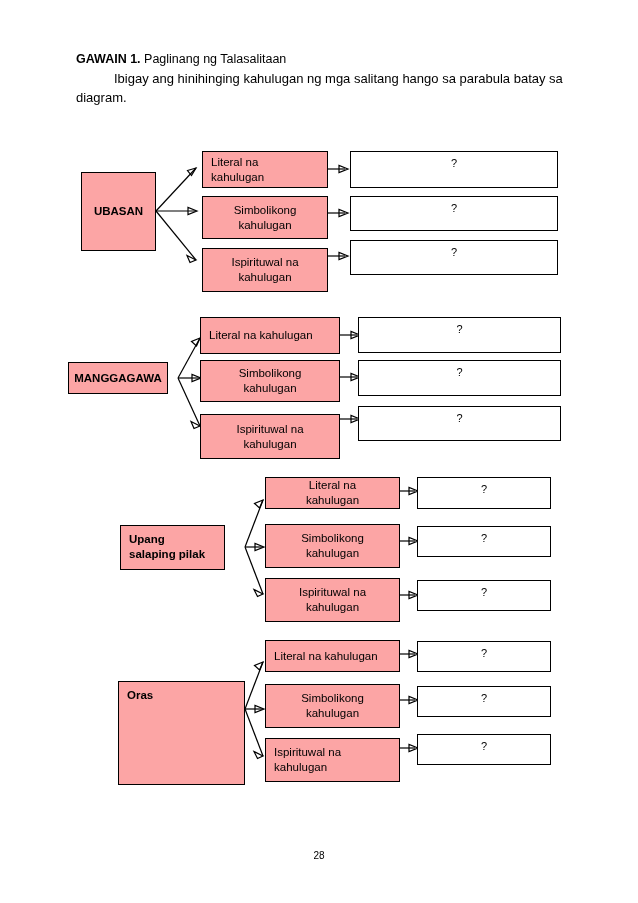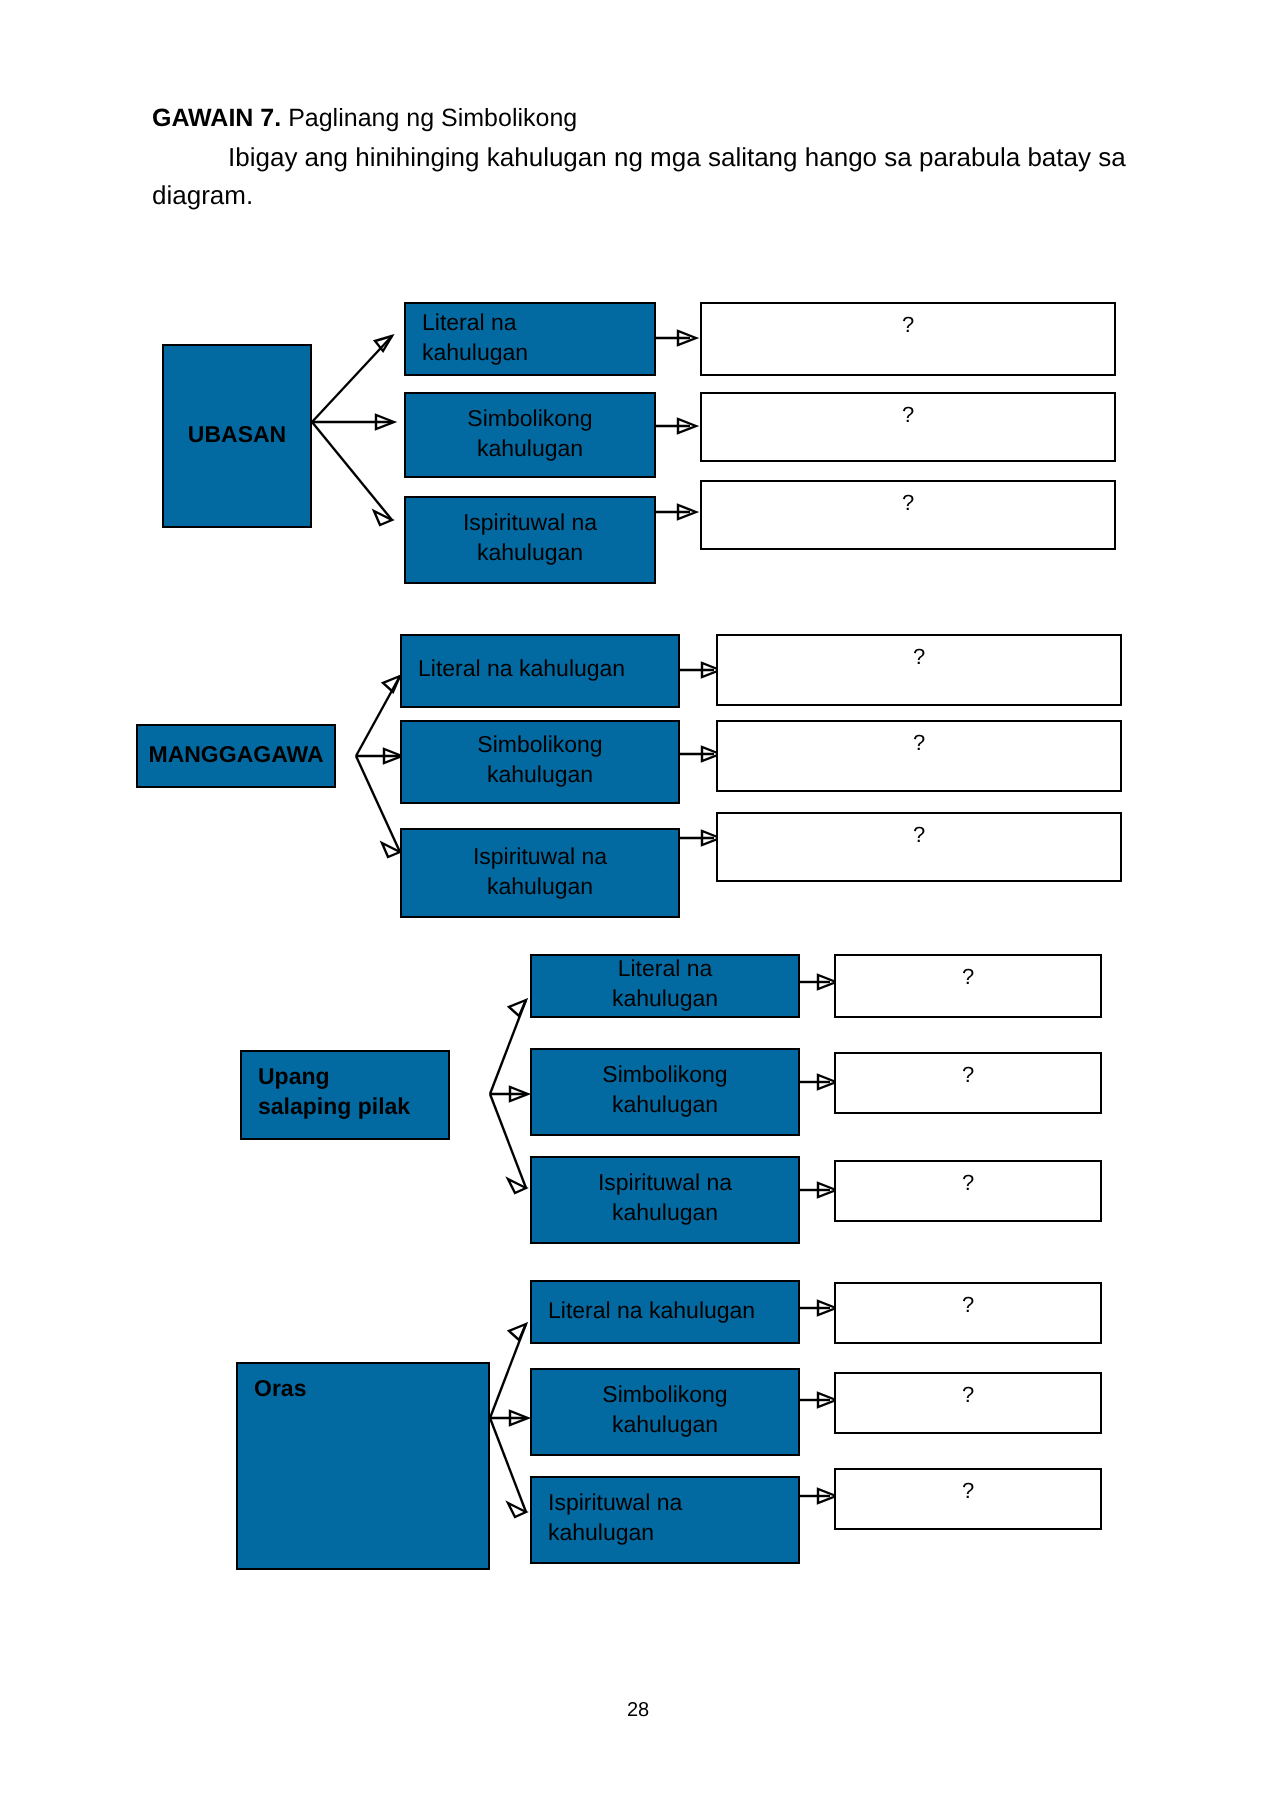--- a/index.html
+++ b/index.html
@@ -40,21 +40,21 @@
     font-size: 13px;
     line-height: 19px;
     text-indent: 38px;
   }
 
   
   .box {
     position: absolute;
     box-sizing: border-box;
     border: 1.4px solid #000000;
-    background: #0369a1;
+    background: #fca5a5;
     font-size: 11.5px;
     line-height: 15px;
     display: flex;
     align-items: center;
     justify-content: center;
     text-align: center;
     padding: 0 18px;
   }
   .box.left {
     justify-content: flex-start;
@@ -109,26 +109,26 @@
     text-align: center;
     font-size: 10px;
   }
 </style>
 </head>
 <body>
 
 <div class="page">
 
   <div class="heading">
-    <span class="bold">GAWAIN 7.</span><span> Paglinang ng Simbolikong</span>
+    <span class="bold">GAWAIN 1.</span><span> Paglinang ng Talasalitaan</span>
   </div>
 
   <div class="instruction">Ibigay ang hinihinging kahulugan ng mga salitang hango sa parabula batay sa diagram.</div>
 
-  <div class="box bold" style="left:81px; top:172px; width:75px; height:92px;">
+  <div class="box bold" style="left:81px; top:172px; width:75px; height:79px;">
     <span class="src-label">UBASAN</span>
   </div>
 
   <svg class="conn" style="left:156px; top:150px; width:48px; height:130px;" viewBox="0 0 48 130">
     <line x1="0" y1="61" x2="40" y2="18"></line>
     <path d="M40 18 L31.5 20.5 L35.5 25.5 Z" fill="#000"></path>
     <line x1="0" y1="61" x2="40" y2="61"></line>
     <path d="M41 61 L32 57.5 L32 64.5 Z" fill="#000"></path>
     <line x1="0" y1="61" x2="40" y2="110"></line>
     <path d="M40 110 L31 105.5 L34 112.5 Z" fill="#000"></path>

